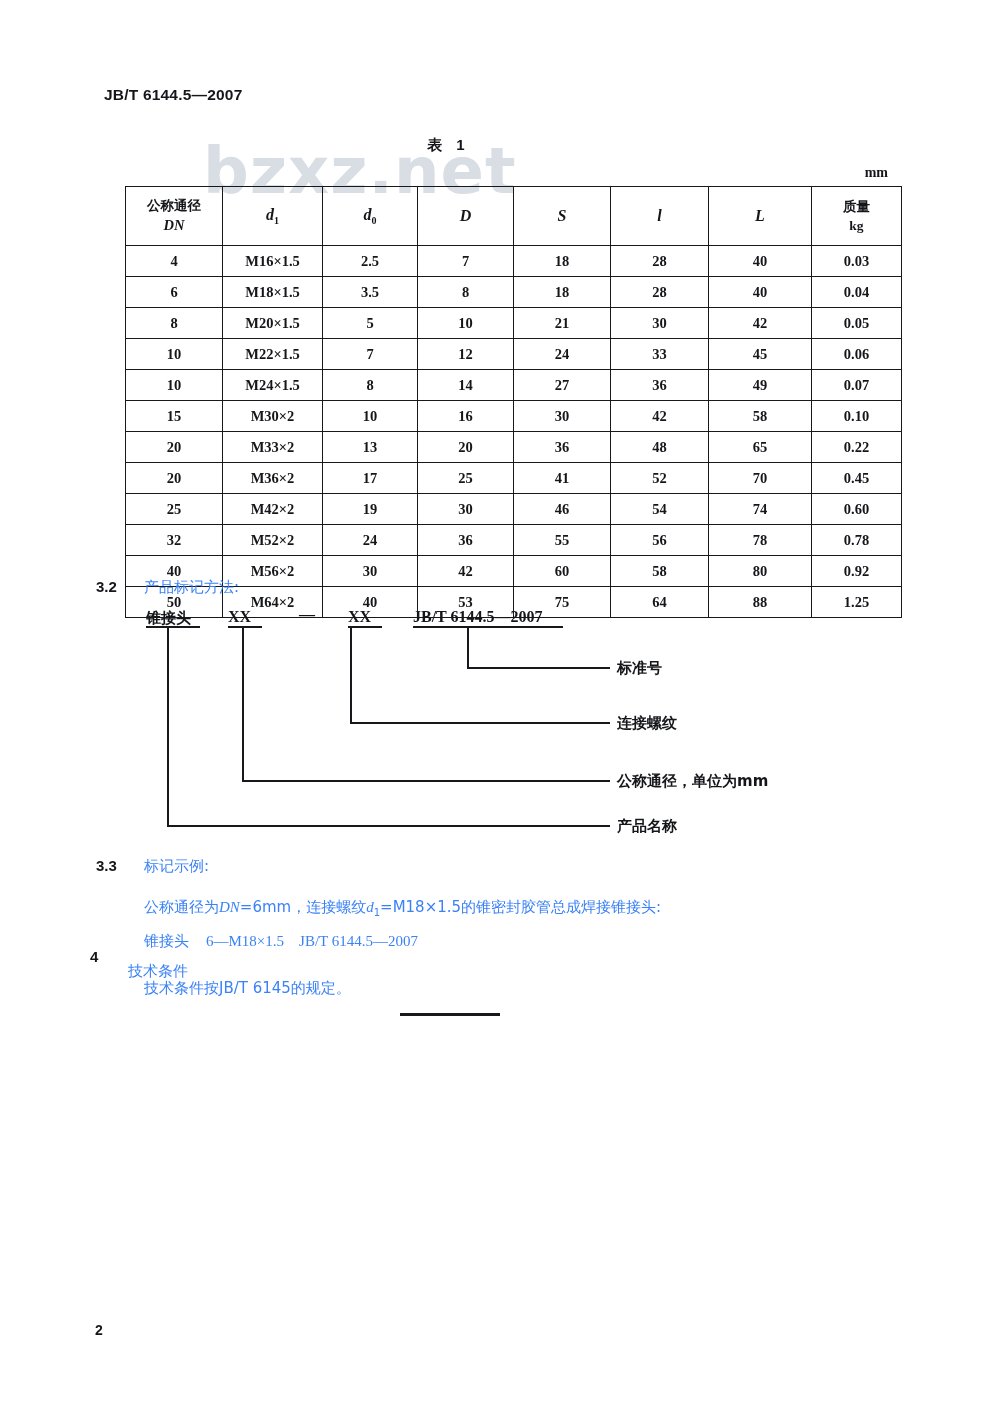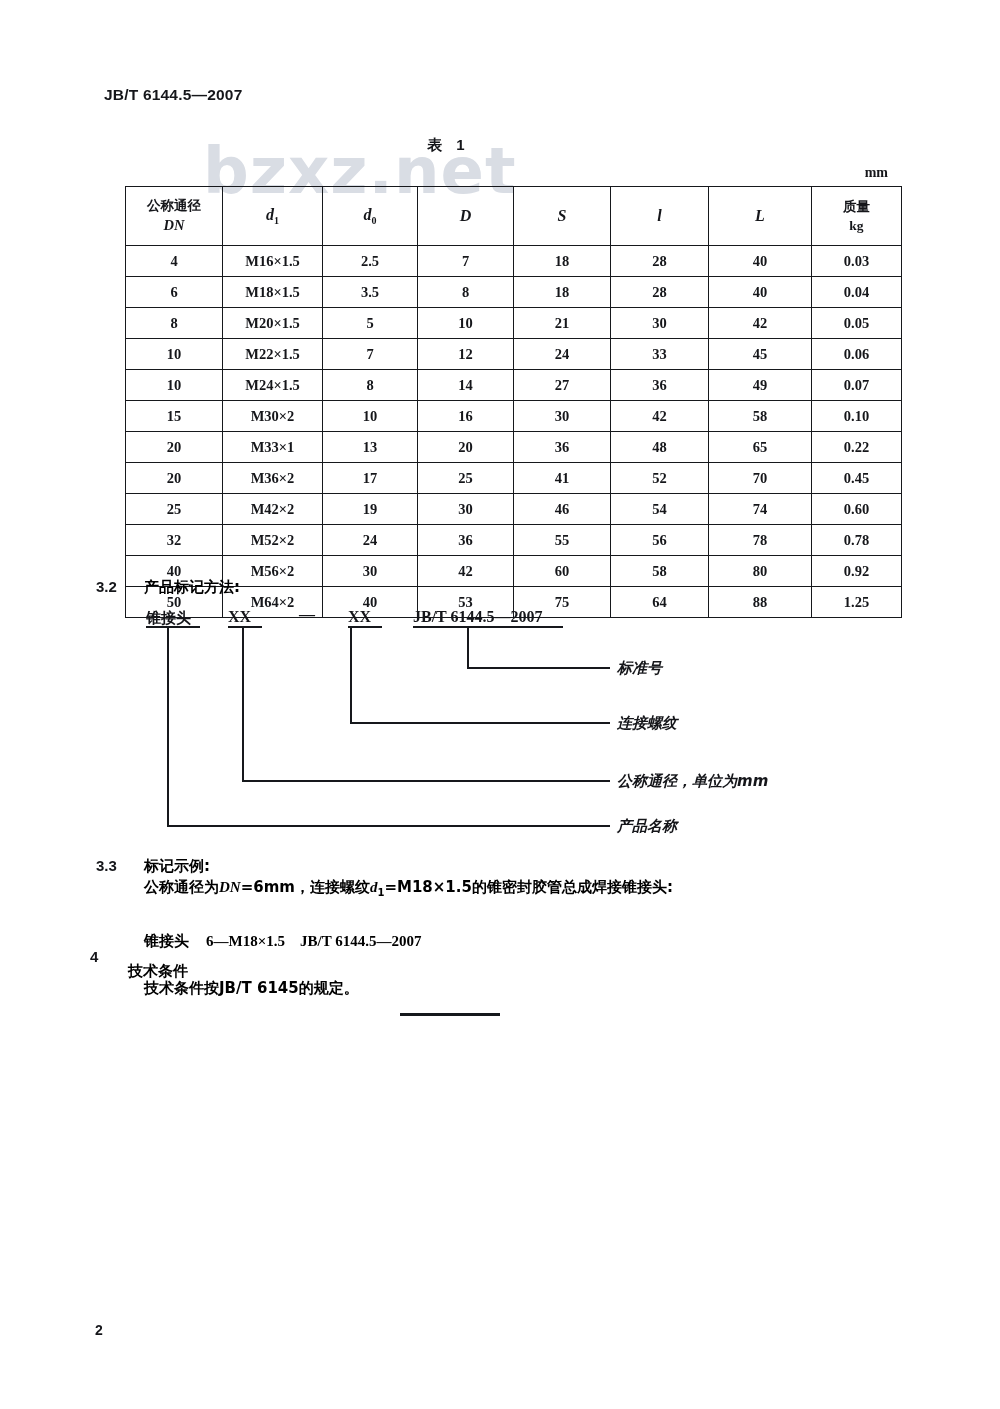--- a/index.html
+++ b/index.html
@@ -134,22 +134,22 @@
   .c4 { width: 97px; }
   .c5 { width: 98px; }
   .c6 { width: 103px; }
   .c7 { width: 90px; }
 
   
   .txt {
     position: absolute;
     font-family: "DejaVu Sans", sans-serif;
     font-size: 15px;
-    font-weight: 700;
-    color: #000000;
+    font-weight: 400;
+    color: #3b82f6;
     white-space: nowrap;
     z-index: 3;
   }
   .clause-no {
     position: absolute;
     font-family: "Liberation Sans", sans-serif;
     font-size: 15px;
     font-weight: 700;
     z-index: 3;
   }
@@ -177,21 +177,20 @@
     font-size: 16px;
     font-weight: 700;
   }
   .callout {
     position: absolute;
     font-family: "DejaVu Sans", sans-serif;
     font-size: 15px;
     font-weight: 700;
     white-space: nowrap;
     z-index: 3;
-    font-style: italic;
   }
 
   
   .end-rule {
     position: absolute;
     left: 400px;
     top: 1013px;
     width: 100px;
     height: 3px;
     background: #16181c;
@@ -313,21 +312,21 @@
             <td class="c1">M30×2</td>
             <td class="c2">10</td>
             <td class="c3">16</td>
             <td class="c4">30</td>
             <td class="c5">42</td>
             <td class="c6">58</td>
             <td class="c7">0.10</td>
           </tr>
           <tr>
             <td class="c0">20</td>
-            <td class="c1">M33×1</td>
+            <td class="c1">M33×2</td>
             <td class="c2">13</td>
             <td class="c3">20</td>
             <td class="c4">36</td>
             <td class="c5">48</td>
             <td class="c6">65</td>
             <td class="c7">0.22</td>
           </tr>
           <tr>
             <td class="c0">20</td>
             <td class="c1">M36×2</td>
@@ -410,21 +409,21 @@
   </svg>
 
   <div class="callout" style="left:617px; top:659px;">标准号</div>
   <div class="callout" style="left:617px; top:714px;">连接螺纹</div>
   <div class="callout" style="left:617px; top:772px;">公称通径，单位为mm</div>
   <div class="callout" style="left:617px; top:817px;">产品名称</div>
 
   <div class="clause-no" style="left:96px; top:857px;">3.3</div>
   <div class="txt" style="left:144px; top:857px;">标记示例:</div>
 
-  <div class="txt" style="left:144px; top:878px;"><span>公称通径为</span><span class="ital">DN</span><span>=6mm，连接螺纹</span><span class="ital">d</span><sub style="font-size:10px;">1</sub><span>=M18×1.5的锥密封胶管总成焊接锥接头:</span></div>
+  <div class="txt" style="left:144px; top:898px;"><span>公称通径为</span><span class="ital">DN</span><span>=6mm，连接螺纹</span><span class="ital">d</span><sub style="font-size:10px;">1</sub><span>=M18×1.5的锥密封胶管总成焊接锥接头:</span></div>
 
   <div class="txt" style="left:144px; top:932px;"><span>锥接头</span><span style="display:inline-block;width:17px;"></span><span class="mono-lat">6—M18×1.5</span><span style="display:inline-block;width:15px;"></span><span class="mono-lat">JB/T 6144.5—2007</span></div>
 
   <div class="clause-no" style="left:90px; top:948px;">4</div>
   <div class="txt" style="left:128px; top:947px;margin-top:15px;">技术条件</div>
   <div class="txt" style="left:144px; top:979px;">技术条件按JB/T 6145的规定。</div>
 
   <div class="end-rule"></div>
 
   <div class="folio">2</div>

